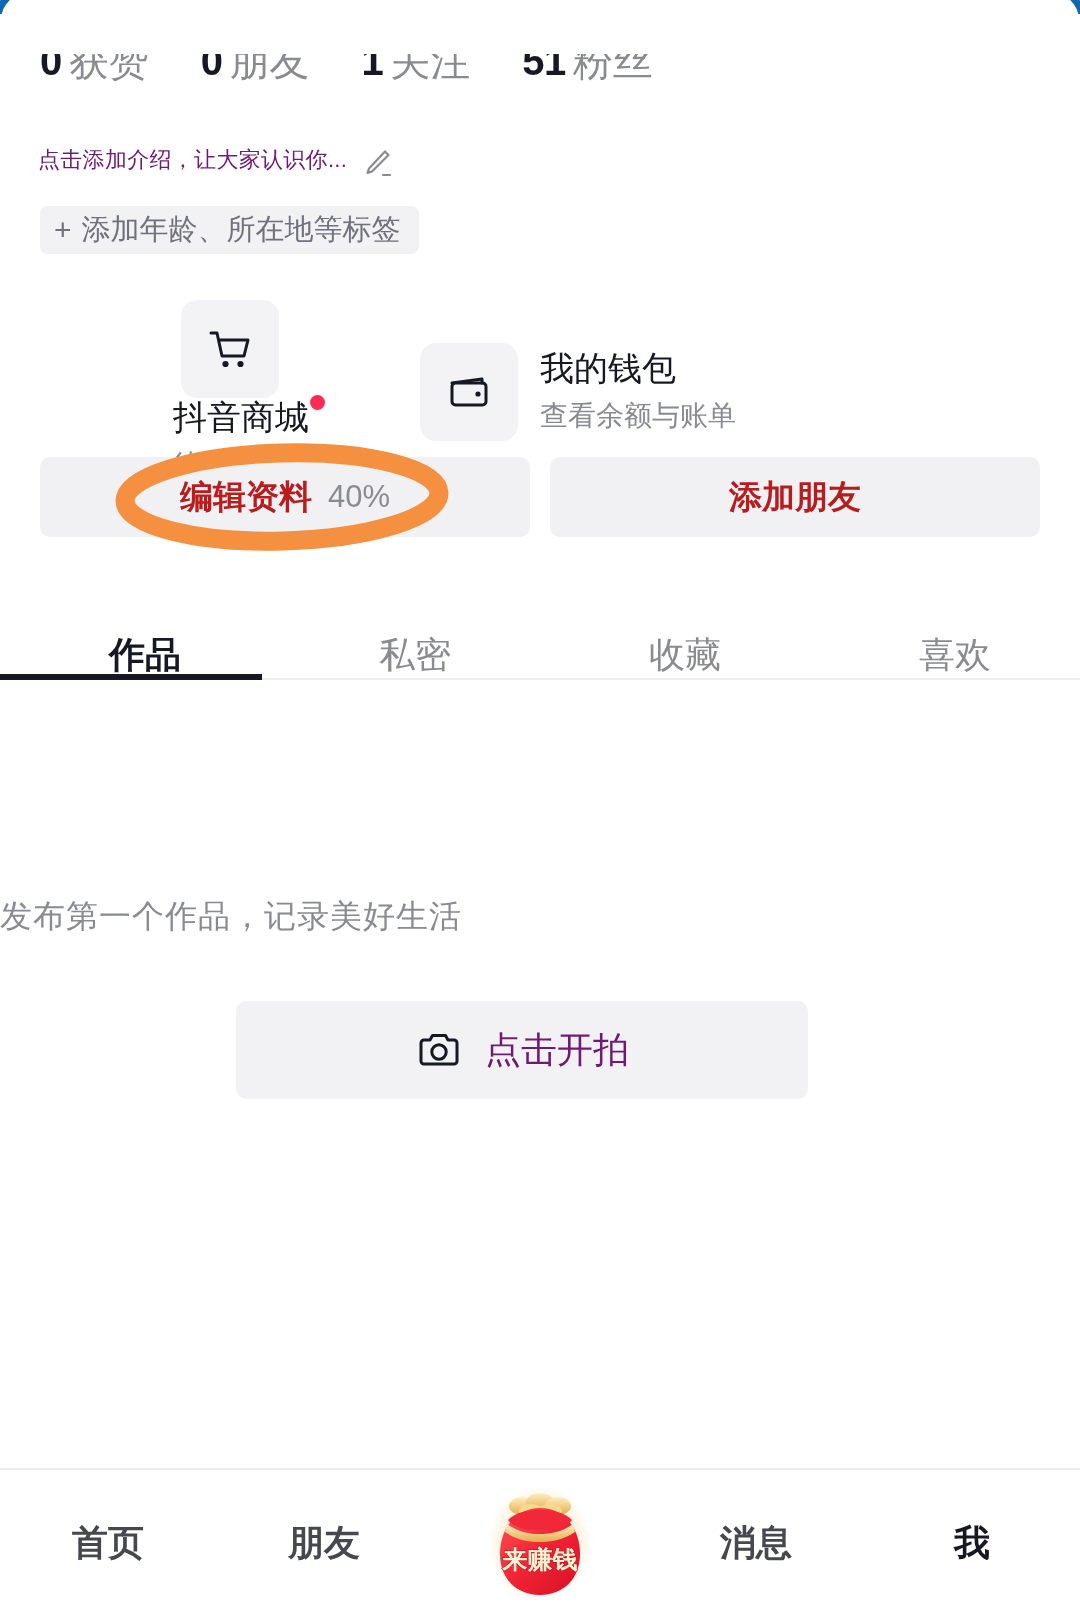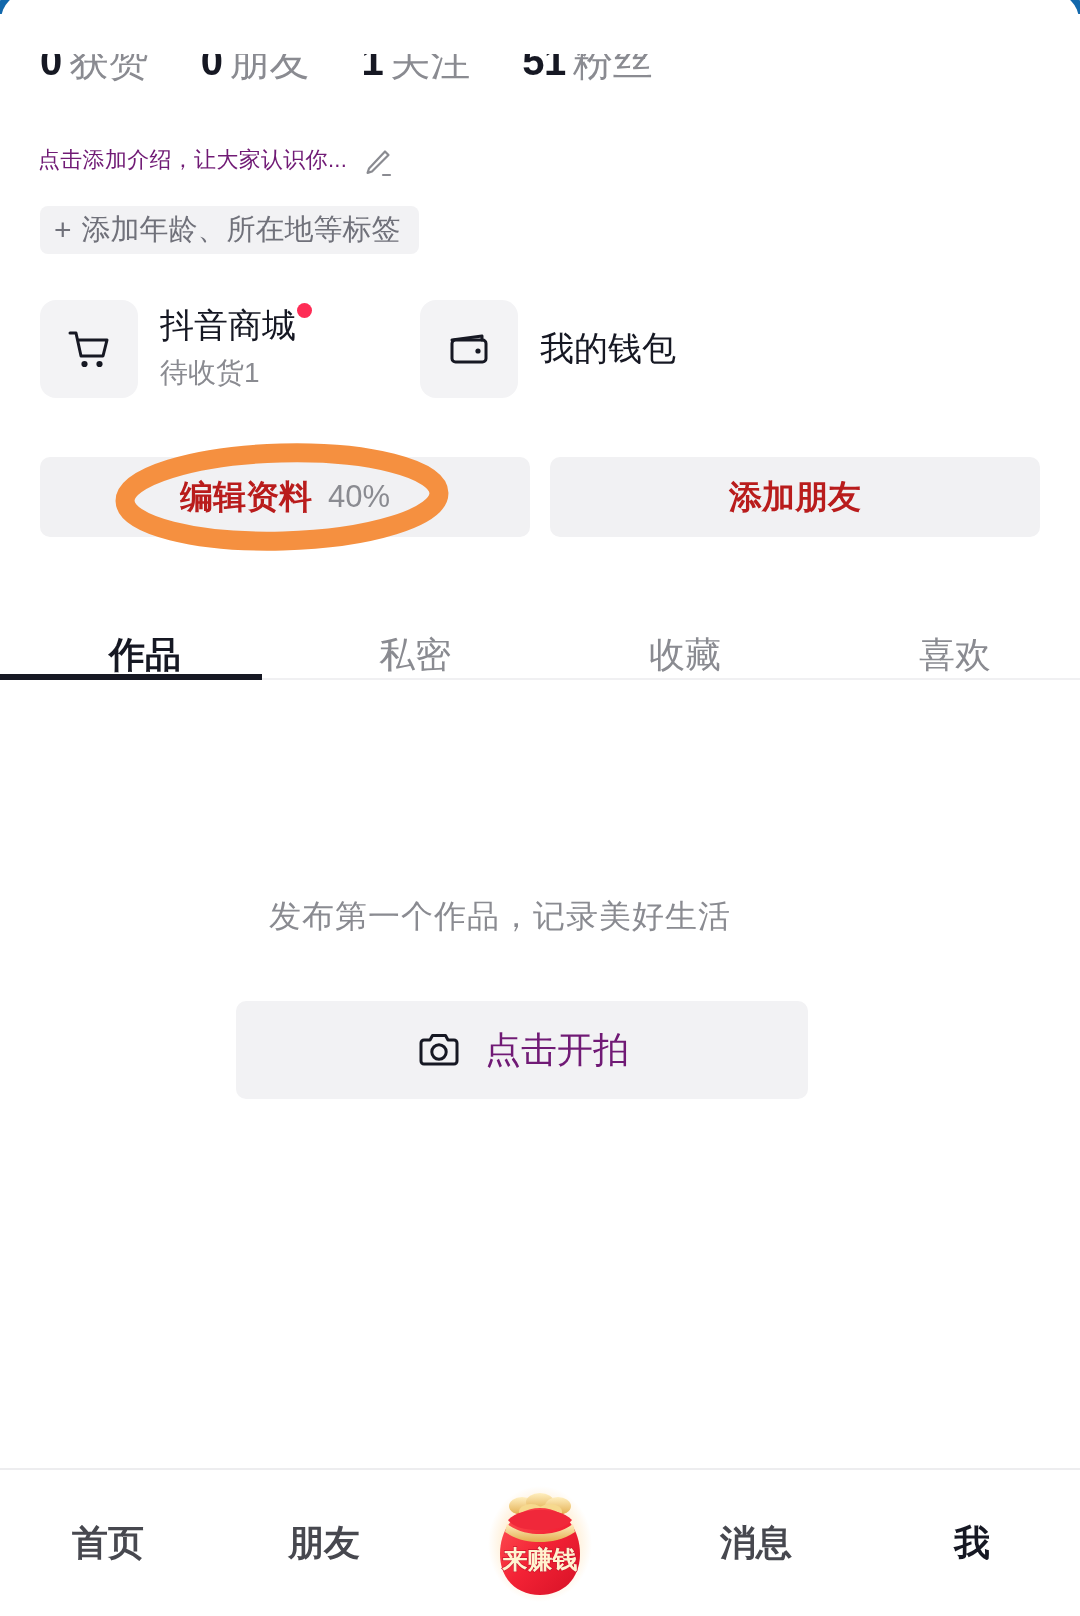--- a/index.html
+++ b/index.html
@@ -115,21 +115,21 @@
   .entries {
     position: absolute;
     left: 0; top: 300px;
     width: 1080px;
     display: flex;
   }
   .entry {
     display: flex;
     align-items: center;
   }
-  .entry.shop { margin-left: 40px; width: 380px; }
+  .entry.shop { margin-left: 40px; width: 380px; flex-direction: column; }
   .entry.wallet { margin-left: 0px; }
   .entry-icon {
     width: 98px; height: 98px;
     background: #f3f3f5;
     border-radius: 16px;
     display: flex;
     align-items: center;
     justify-content: center;
     flex: 0 0 auto;
   }
@@ -235,21 +235,21 @@
     width: 1080px;
     height: 2px;
     background: #f0f0f2;
   }
 
   
   .empty-hint {
     position: absolute;
     left: 0; top: 895px;
     width: 1000px;
-    text-align: center;
+    text-align: left;
     font-size: 32px;
     color: #8a8b91;
     letter-spacing: 1px;
   }
   .shoot-btn {
     position: absolute;
     left: 236px; top: 1001px;
     width: 572px;
     height: 98px;
     background: #f2f2f4;
@@ -383,20 +383,21 @@
         <svg width="54" height="54" viewBox="0 0 54 54" fill="none">
           <path d="M10 18 L40 14 L40 18" stroke="#161823" stroke-width="3" stroke-linecap="round" stroke-linejoin="round" fill="none"></path>
           <rect x="10" y="18" width="34" height="22" rx="3.5" stroke="#161823" stroke-width="3" fill="none"></rect>
           <circle cx="36" cy="29" r="2.6" fill="#161823"></circle>
         </svg>
       </div>
       <div class="entry-body">
         <div class="entry-title-wrap">
           <span class="entry-title">我的钱包</span>
         </div>
+        <div class="entry-sub">查看余额与账单</div>
       </div>
     </div>
 
   </div>
 
   <div class="actions">
     <button class="action-btn">
       <span class="action-label">编辑资料</span>
       <span class="action-pct">40%</span>
     </button>

